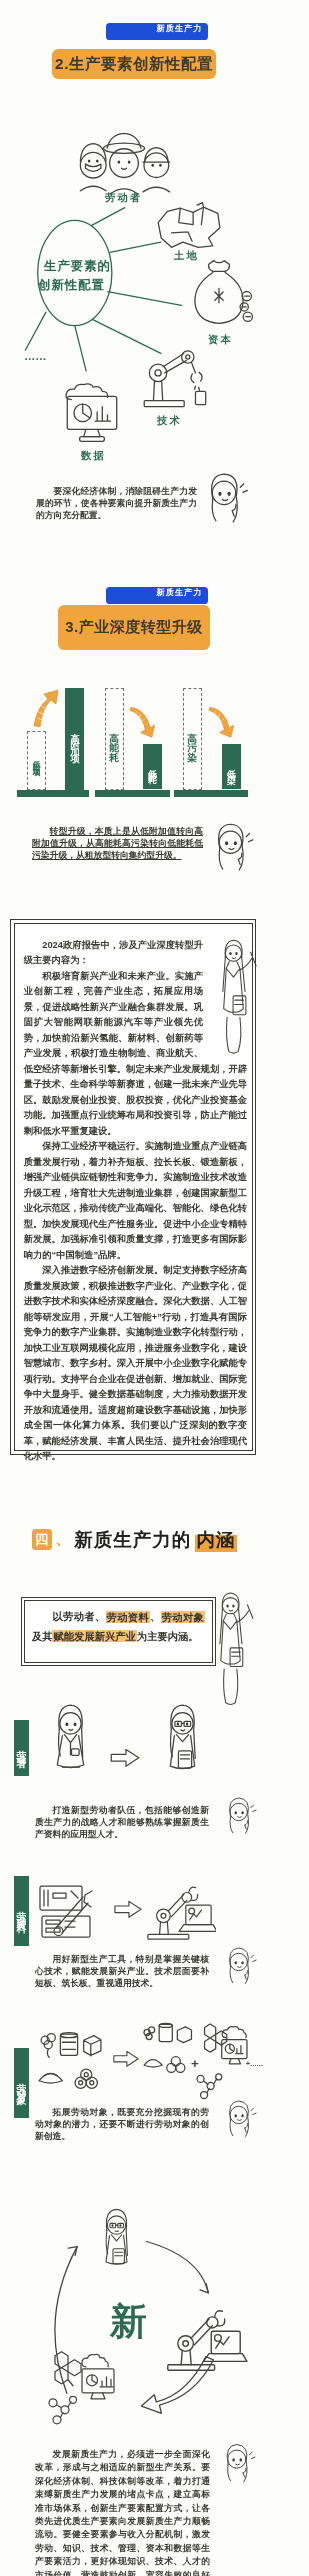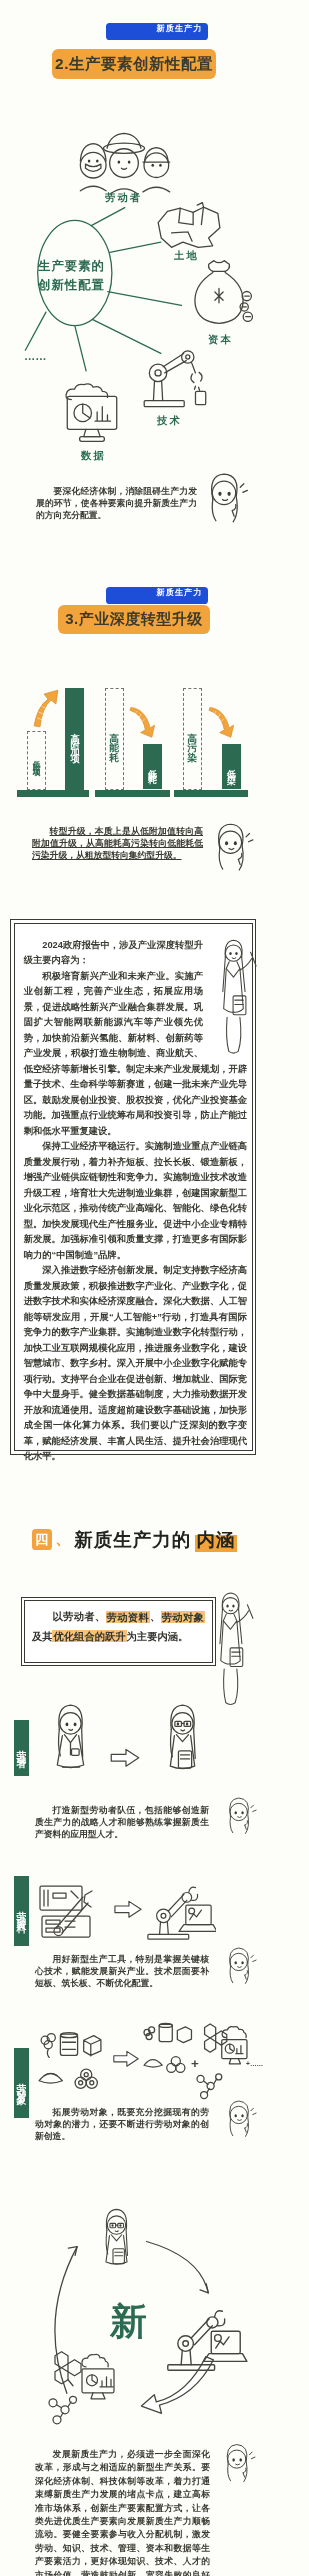--- a/index.html
+++ b/index.html
@@ -264,21 +264,21 @@
 
   <svg class="abs" style="left:14.4px;top:205px;" width="170" height="170" viewBox="0 0 330 330">
     <ellipse class="lng" cx="118" cy="132" rx="72" ry="102"></ellipse>
     <path class="lng" d="M150 40 L215 5"></path>
     <path class="lng" d="M186 92 L285 72"></path>
     <path class="lng" d="M182 168 L325 195"></path>
     <path class="lng" d="M152 222 L285 288"></path>
     <path class="lng" d="M118 234 L140 322"></path>
     <path class="lng" d="M62 208 L22 282"></path>
   </svg>
-  <div class="abs gcenter" style="left:38px;top:258px;font-family:Liberation Mono, monospace;">生产要素的</div>
+  <div class="abs gcenter" style="left:44px;top:258px;font-family:Liberation Mono, monospace;">生产要素的</div>
   <div class="abs gcenter" style="left:38px;top:277px;">创新性配置</div>
   <div class="abs" style="left:24px;top:350px;color:#2c6b52;font-weight:800;font-size:11.3px;">……</div>
 
   <svg class="abs" style="left:183px;top:256px;" width="72" height="72" viewBox="0 0 140 140">
       <use href="#moneybag"></use>
     </svg>
   <div class="abs glabel" style="left:208px;top:333px;">资本</div>
 
   <svg class="abs" style="left:135px;top:341px;" width="82" height="72" viewBox="0 0 160 140">
       <use href="#robotarm"></use>
@@ -291,21 +291,21 @@
   <div class="abs glabel" style="left:81px;top:449px;">数据</div>
 
   <div class="abs para" style="left:36px;top:485px;width:161px;">要深化经济体制，消除阻碍生产力发展的环节，使各种要素向提升新质生产力的方向充分配置。</div>
   <svg class="abs" style="left:197px;top:470px;" width="52" height="66" viewBox="0 0 100 128">
       <use href="#girl"></use>
     </svg>
 
   <div class="abs badge" style="left:106px;top:587px;width:57px;height:17px;">
     <span>新质生产力</span>
   </div>
-  <div class="abs pill" style="left:58px;top:605px;width:152px;height:29px;font-size:15px;">
+  <div class="abs pill" style="left:58px;top:605px;width:152px;height:45px;font-size:15px;">
     <span>3.产业深度转型升级</span>
   </div>
 
   <div class="abs bar-dash" style="left:27px;top:731px;width:18.5px;height:59px;">
     <span class="vtext" style="font-size:7.7px;color:#2c6b52;letter-spacing:3.1px;">低附加项</span>
   </div>
   <svg class="abs" style="left:30px;top:687px;" width="32" height="42" viewBox="0 0 62 82">
       <use href="#arrup"></use>
     </svg>
   <div class="abs bar-solid" style="left:65px;top:688px;width:19px;height:102px;">
@@ -359,21 +359,21 @@
       <span>四</span>
     </div>
     <span class="t4comma">、</span>
     <span class="t4main">新质生产力的</span>
     <span class="t4main hl2">内涵</span>
   </div>
 
   <div class="abs panel" style="left:20.6px;top:1597px;width:195px;height:69px;border-width:1.3px;">
     <div class="inner-line" style="inset:2.1px;border-width:0.5px;"></div>
     <div class="abs introtext" style="left:10.3px;top:9.3px;width:173px;">
-      <span>以劳动者、</span><span class="hl">劳动资料</span><span>、</span><span class="hl">劳动对象</span><span>及其</span><span class="hl">优化组合的跃升</span><span>为主要内涵。</span>
+      <span>以劳动者、</span><span class="hl">劳动资料</span><span>、</span><span class="hl">劳动对象</span><span>及其</span><span class="hl">赋能发展新兴产业</span><span>为主要内涵。</span>
     </div>
   </div>
   <svg class="abs" style="left:206px;top:1588px;" width="49" height="124" viewBox="0 0 96 240">
       <use href="#teacher"></use>
     </svg>
 
   <div class="abs tab" style="left:14px;top:1720px;width:15px;height:56px;">
     <span class="vtext" style="font-size:9.8px;letter-spacing:4.1px;">劳动者</span>
   </div>
   <svg class="abs" style="left:40px;top:1700px;" width="61" height="94" viewBox="0 0 118 182">
@@ -395,21 +395,21 @@
   </div>
   <svg class="abs" style="left:36px;top:1880px;" width="65" height="65" viewBox="0 0 126 126">
       <use href="#tools"></use>
     </svg>
   <svg class="abs" style="left:113px;top:1899px;" width="30" height="20.6" viewBox="0 0 58 40">
       <use href="#blockarrow"></use>
     </svg>
   <svg class="abs" style="left:143px;top:1876px;" width="73" height="70" viewBox="0 0 142 136">
       <use href="#robolap"></use>
     </svg>
-  <div class="abs para" style="left:35px;top:1953px;width:174px;">用好新型生产工具，特别是掌握关键核心技术，赋能发展新兴产业。技术层面要补短板、筑长板、不断优化配置。</div>
+  <div class="abs para" style="left:35px;top:1953px;width:174px;">用好新型生产工具，特别是掌握关键核心技术，赋能发展新兴产业。技术层面要补短板、筑长板、重视通用技术。</div>
   <svg class="abs" style="left:219px;top:1945px;" width="38" height="49" viewBox="0 0 74 96">
       <use href="#girl"></use>
     </svg>
 
   <div class="abs tab" style="left:14px;top:2048px;width:15px;height:70px;">
     <span class="vtext" style="font-size:9.8px;letter-spacing:4.1px;">劳动对象</span>
   </div>
   <svg class="abs" style="left:34px;top:2029px;" width="71" height="66" viewBox="0 0 138 128">
       <use href="#rawmat"></use>
     </svg>

